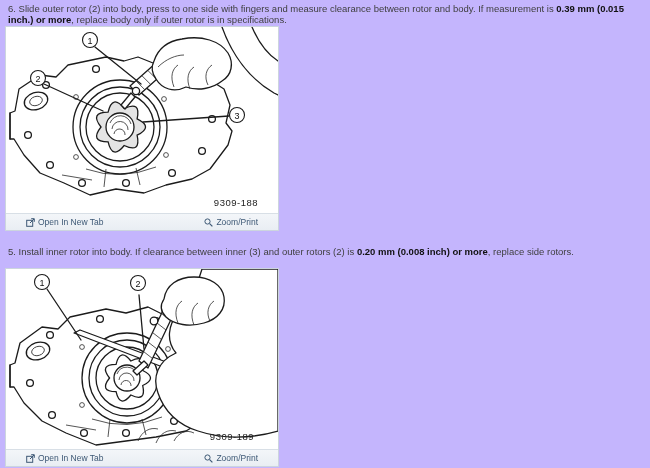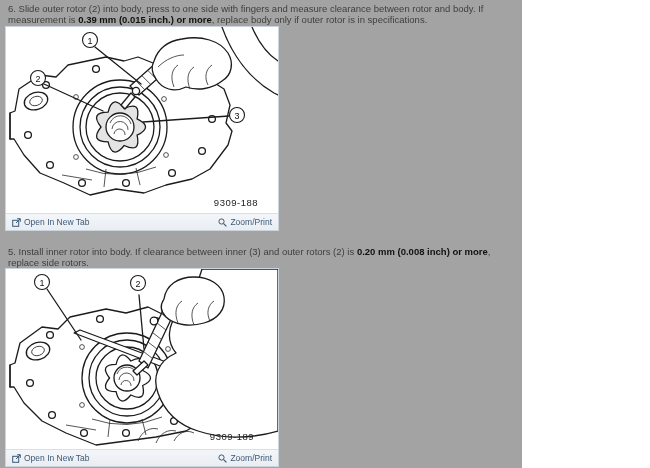--- a/index.html
+++ b/index.html
@@ -1,24 +1,24 @@
 <!DOCTYPE html>
 <html><head>
 <meta charset="utf-8">
 <style>
   html,body{margin:0;padding:0;background:#fff;}
-  #page{position:relative;width:522px;height:468px;background:#a3a3a3;overflow:hidden;
+  #page{position:relative;width:650px;height:468px;background:#c4b5fd;overflow:hidden;
         font-family:"Liberation Sans",sans-serif;}
   .step{position:absolute;left:8px;right:6px;font-size:9.5px;line-height:11px;color:#3e3e3e;}
   .step b{color:#111;}
   .fig-panel{position:absolute;left:5px;width:274px;border:1px solid #ccd5de;background:#fff;
              box-sizing:border-box;}
   .fig-art{display:block;background:#fff;}
   .fig-footer{height:16px;background:linear-gradient(#f3f6f9,#e9eef3);border-top:1px solid #d8dfe6;
-              display:flex;justify-content:space-between;align-items:center;padding:0 6px;}
+              display:flex;justify-content:space-between;align-items:center;padding:0 20px;}
   .fig-link{display:flex;align-items:center;gap:3px;font-size:8.5px;color:#3d5875;
             text-decoration:none;cursor:pointer;}
   .fig-link svg{display:block;}
   
   .ln{fill:none;stroke:#1b1b1b;stroke-width:1.3;stroke-linejoin:round;stroke-linecap:round;}
   .lnw{fill:#ffffff;stroke:#1b1b1b;stroke-width:1.3;stroke-linejoin:round;}
   .thin{fill:none;stroke:#2a2a2a;stroke-width:0.8;}
   .callout{fill:#ffffff;stroke:#1b1b1b;stroke-width:1.1;}
   .callout-num{font-family:"Liberation Sans",sans-serif;font-size:9px;fill:#111;text-anchor:middle;}
   .fig-label{font-family:"Liberation Sans",sans-serif;font-size:9.5px;letter-spacing:.5px;fill:#222;text-anchor:end;}

